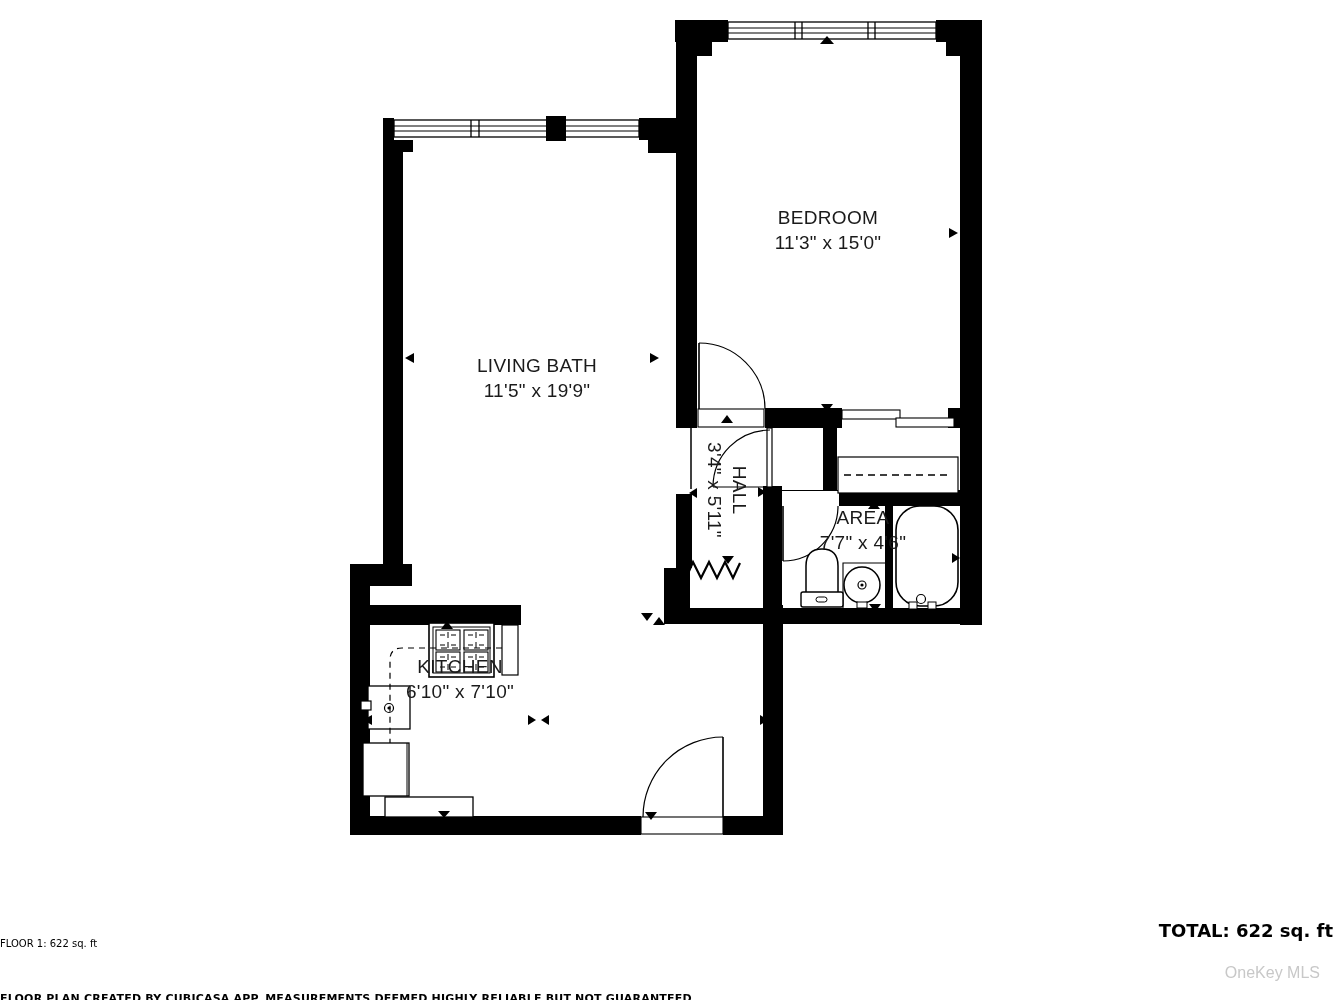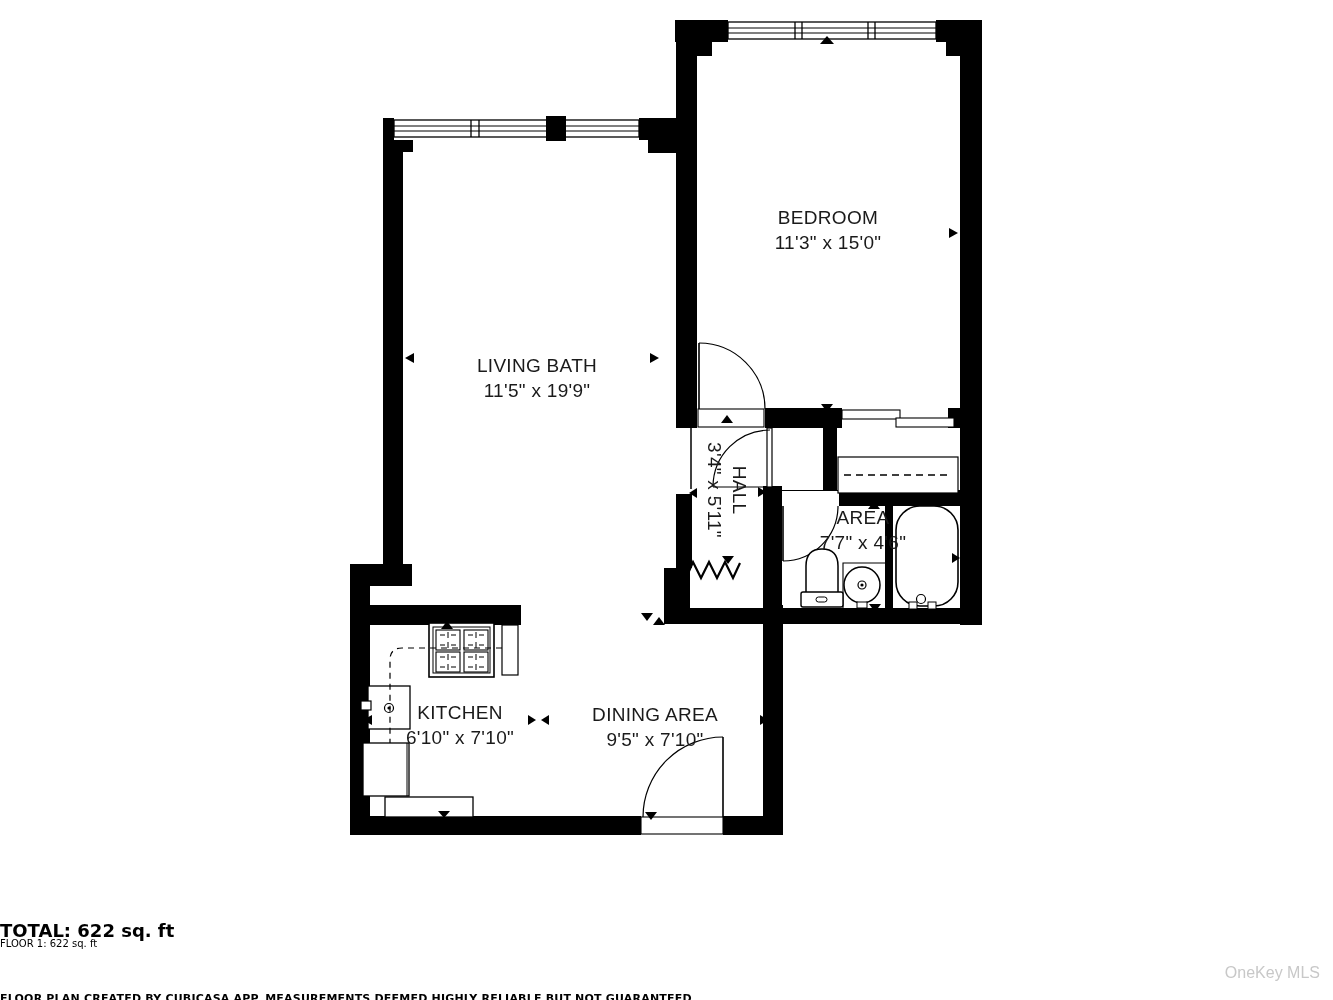--- a/index.html
+++ b/index.html
@@ -8,21 +8,21 @@
     font-family:"Liberation Sans",sans-serif;overflow:hidden;
   }
   .plan-svg{position:absolute;left:0;top:0;}
   .room-label{
     position:absolute;transform:translate(-50%,-50%);
     text-align:center;color:#1a1a1a;font-size:19px;line-height:25px;
     white-space:nowrap;letter-spacing:.3px;
   }
   .room-label.rotated{transform:translate(-50%,-50%) rotate(90deg);}
   .summary-total{
-    position:absolute;top:920px;left:0;width:100%;text-align:left;
+    position:absolute;top:920px;left:0;width:100%;text-align:right;
     font-family:"DejaVu Sans",sans-serif;font-weight:bold;font-size:18px;color:#000;
   }
   .summary-floor{
     position:absolute;top:938px;left:0;width:100%;text-align:left;
     font-family:"DejaVu Sans",sans-serif;font-size:10px;color:#000;
   }
   .disclaimer{
     position:absolute;top:992px;left:0;width:100%;
     font-family:"DejaVu Sans",sans-serif;font-weight:bold;font-size:11px;color:#000;
     letter-spacing:.2px;
@@ -230,28 +230,24 @@
   <div class="room-label rotated" style="left:727px;top:490px">
     <div>HALL</div>
     <div>3'4" x 5'11"</div>
   </div>
 
   <div class="room-label" style="left:863px;top:530px">
     <div>AREA</div>
     <div>7'7" x 4'6"</div>
   </div>
 
-  <div class="room-label" style="left:460px;top:725px">
+  <div class="room-label" style="left:460px;top:679px">
     <div>KITCHEN</div>
     <div>6'10" x 7'10"</div>
   </div>
 
-  <div class="room-label" style="left:655px;top:727px">
-    <div>DINING AREA</div>
-    <div>9'5" x 7'10"</div>
-  </div>
 
   <div class="summary-total">TOTAL: 622 sq. ft</div>
   <div class="summary-floor">FLOOR 1: 622 sq. ft</div>
   <div class="disclaimer">FLOOR PLAN CREATED BY CUBICASA APP. MEASUREMENTS DEEMED HIGHLY RELIABLE BUT NOT GUARANTEED.</div>
   <div class="watermark">OneKey MLS</div>
 
 </div>
 
 </body></html>

